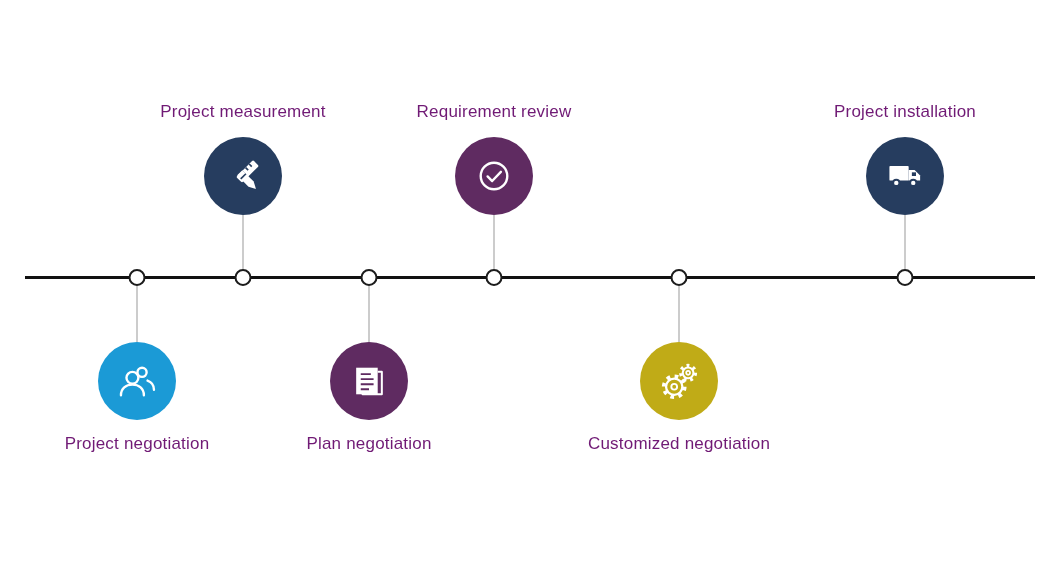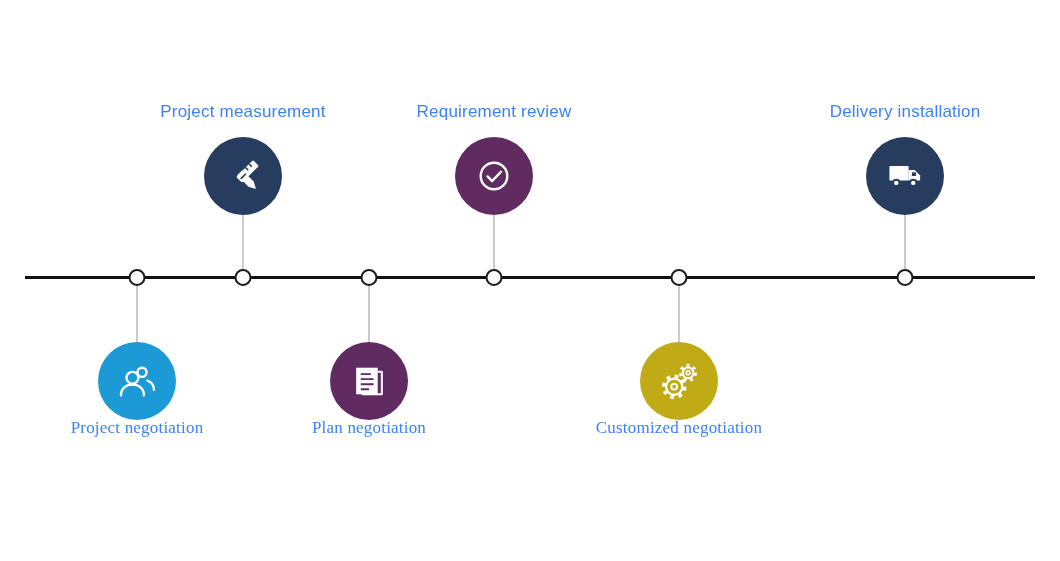--- a/index.html
+++ b/index.html
@@ -36,29 +36,29 @@
     width:78px;height:78px;
     border-radius:50%;
     left:0;transform:translateX(-50%);
     display:flex;align-items:center;justify-content:center;
   }
   .step-label{
     position:absolute;
     left:0;transform:translateX(-50%);
     white-space:nowrap;
     font-size:17px;
-    color:#3b82f6;
+    color:#701a75;
     letter-spacing:.2px;
   }
   .above .big-circle{top:137px;}
   .above .connector{top:215px;height:54px;}
   .above .step-label{top:102px;}
   .below .big-circle{top:342px;}
   .below .connector{top:286px;height:56px;}
-  .below .step-label{top:418px;font-family:Liberation Serif, serif;}
+  .below .step-label{top:434px;}
   .icon-wrap{display:flex;align-items:center;justify-content:center;}
 </style>
 </head>
 <body>
 
 <div class="canvas">
 
   <div class="timeline-line"></div>
 
   <div class="step below" style="left:137px">
@@ -151,16 +151,16 @@
       <span class="icon-wrap">
         <svg width="44" height="44" viewBox="0 0 48 48" fill="none">
           <rect x="7" y="13" width="21" height="16" rx="1" fill="#ffffff"></rect>
           <path d="M28 17.5h6.5l6 6v5.5H28z" fill="#ffffff"></path>
           <rect x="31.5" y="20" width="4.5" height="4" fill="#263d5f"></rect>
           <circle cx="14.5" cy="31.5" r="3.4" fill="#ffffff" stroke="#263d5f" stroke-width="2"></circle>
           <circle cx="33" cy="31.5" r="3.4" fill="#ffffff" stroke="#263d5f" stroke-width="2"></circle>
         </svg>
       </span>
     </div>
-    <div class="step-label">Delivery installation</div>
+    <div class="step-label">Project installation</div>
   </div>
 
 </div>
 
 </body></html>

